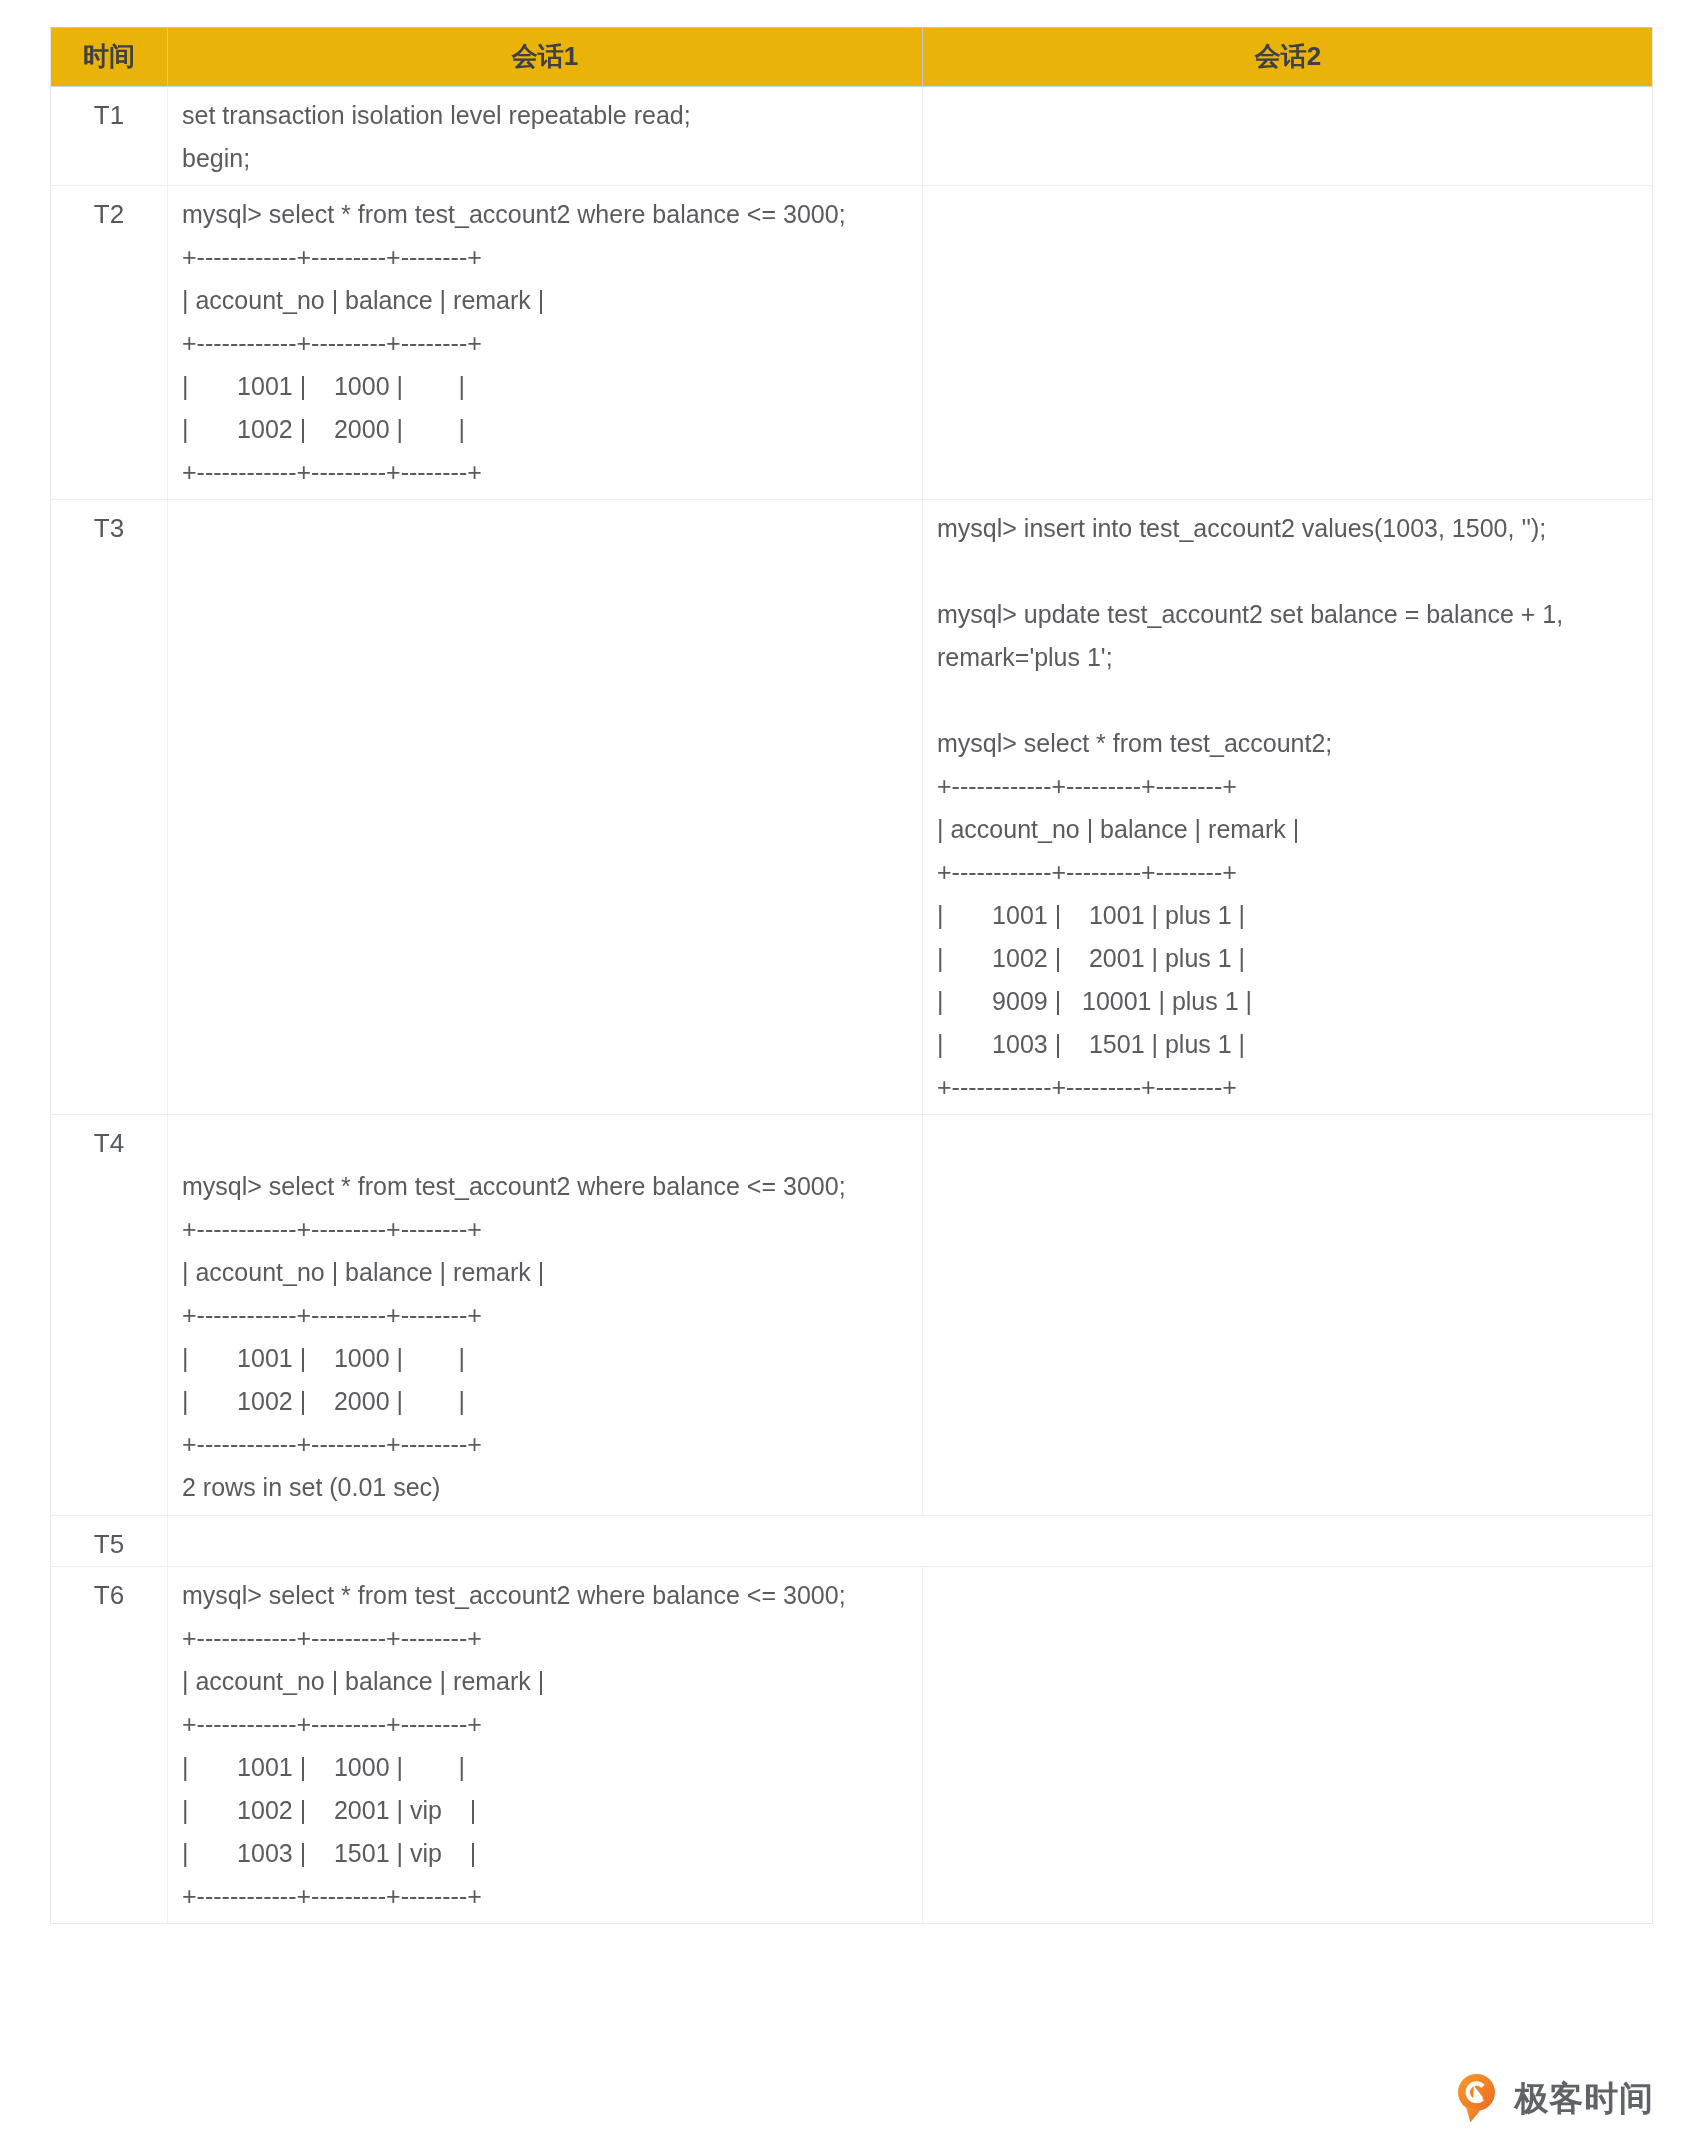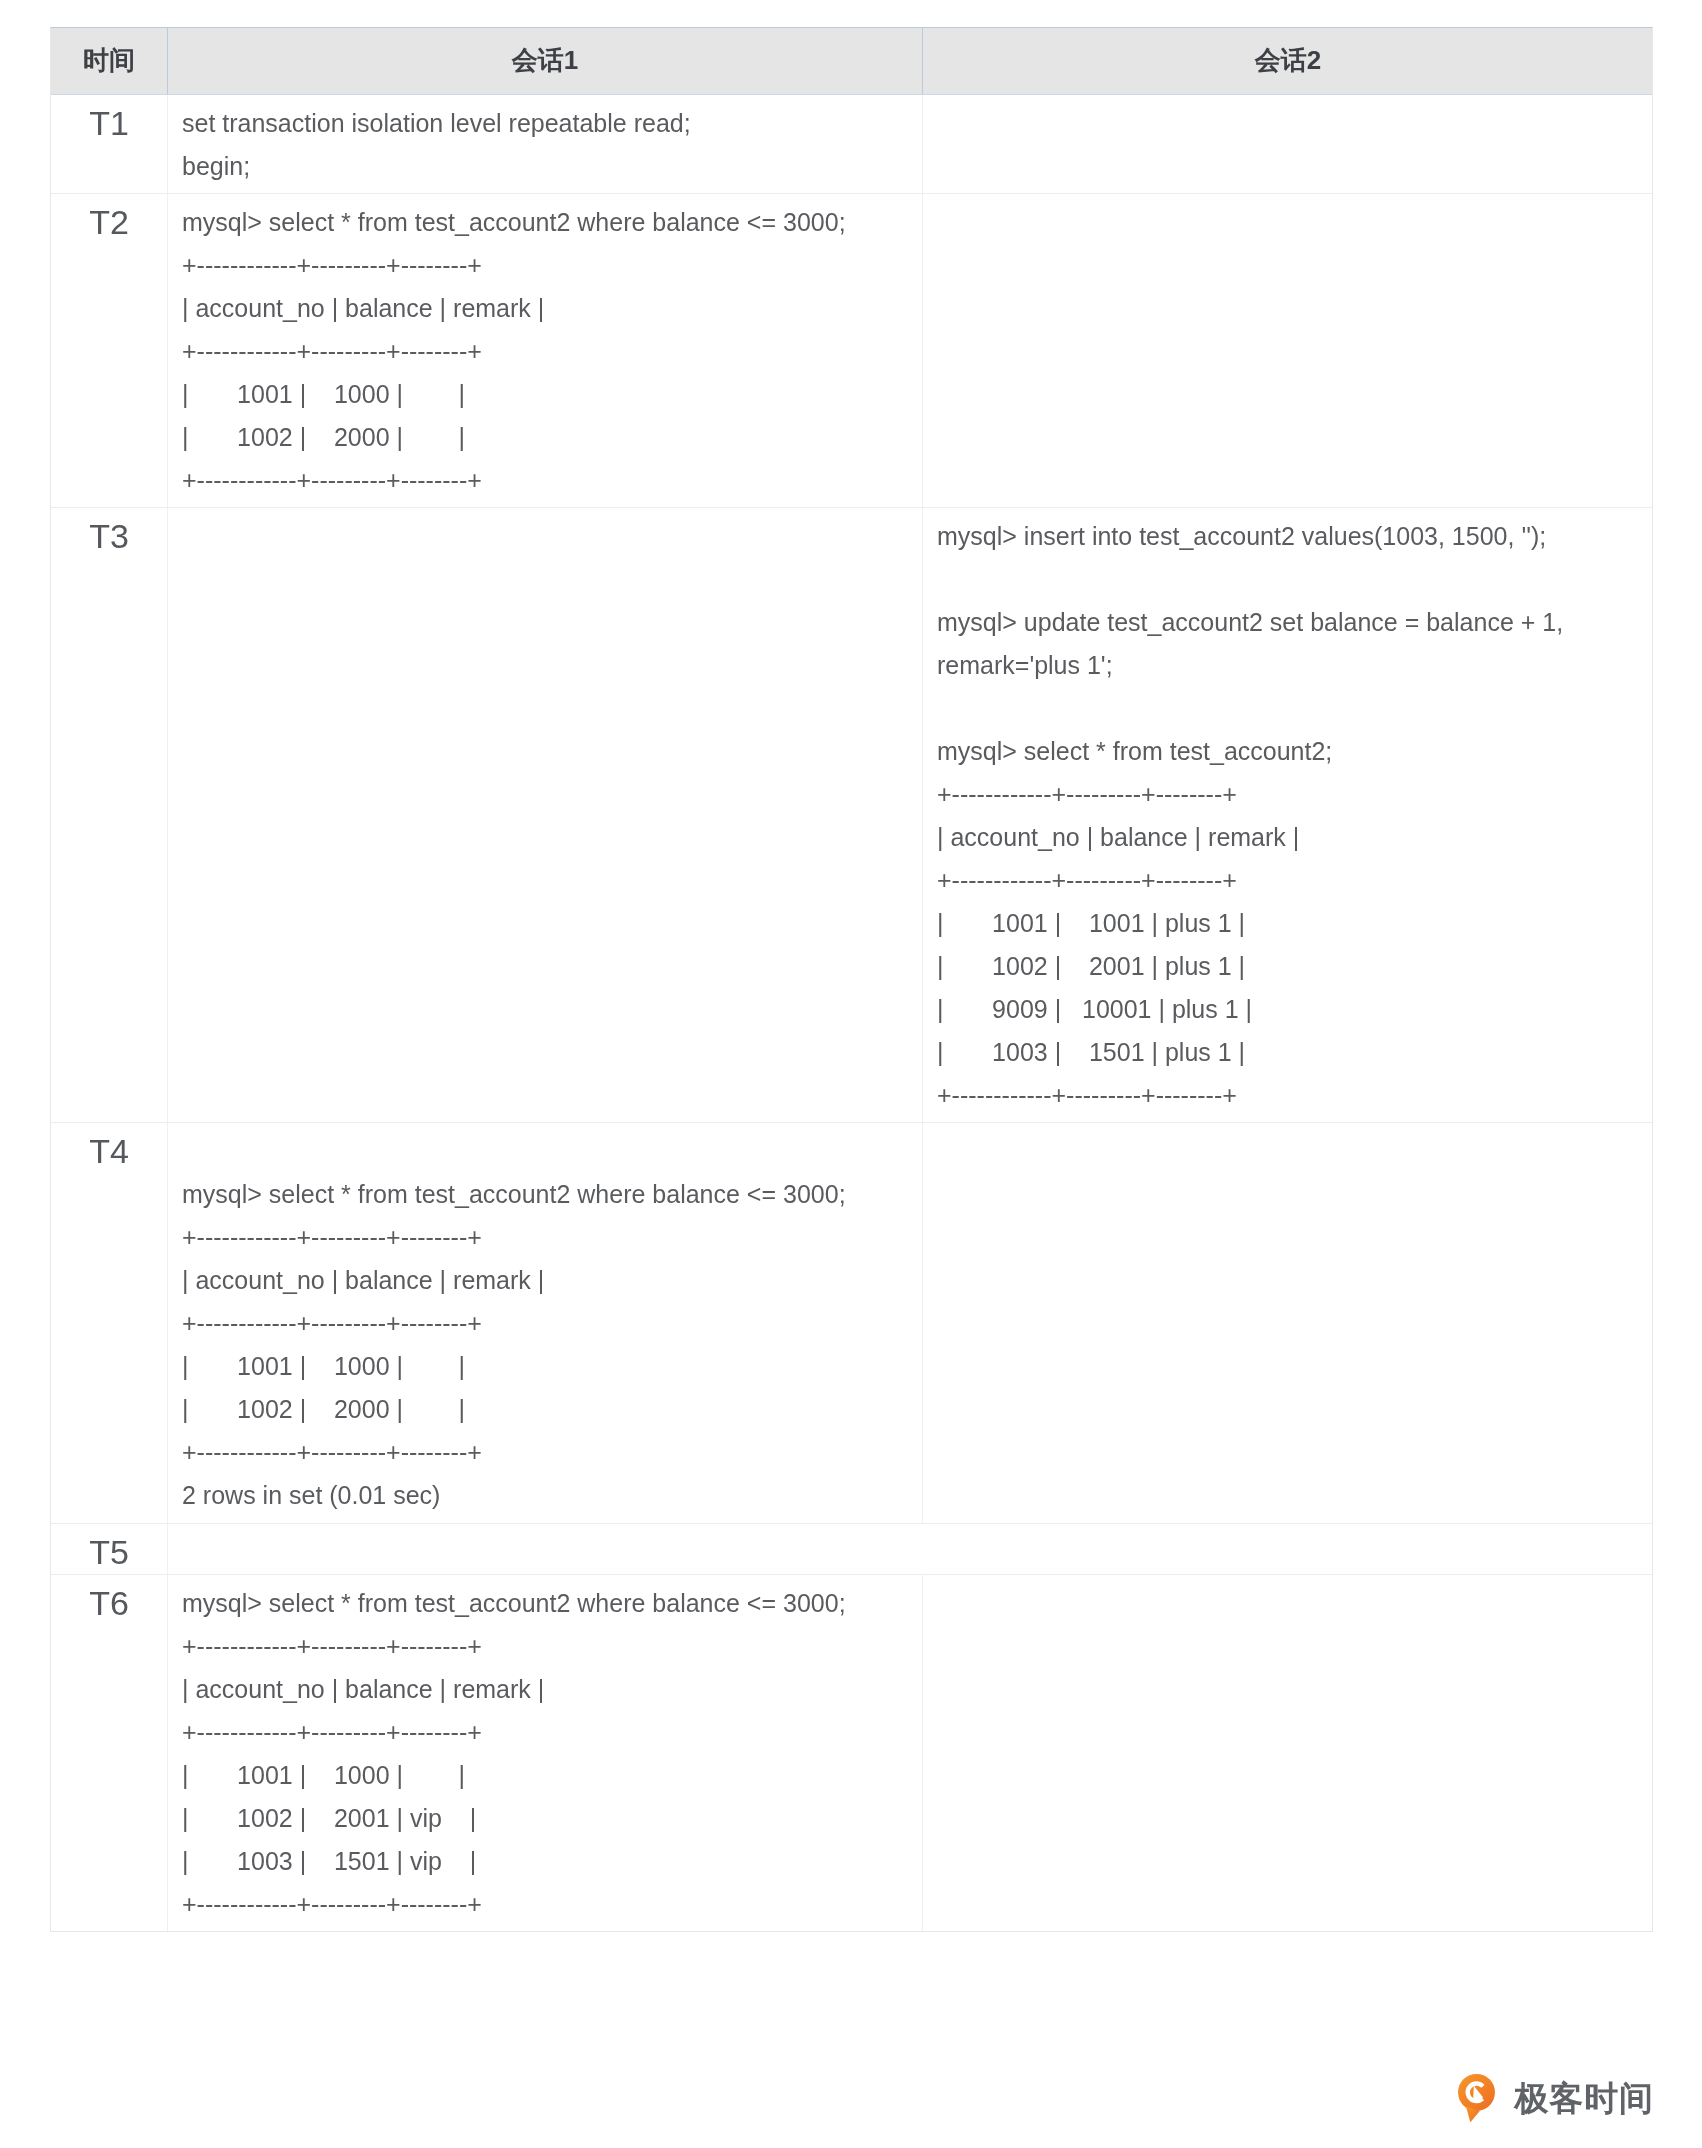--- a/index.html
+++ b/index.html
@@ -15,42 +15,42 @@
     position:absolute;
     left:50px; top:26.6px;
     width:1603px;
     border:1.8px solid #e7e7e7;
     border-top:1.8px solid #b9c9d9;
   }
 
   .thead {
     display:grid;
     grid-template-columns:116px 755px 731px;
-    height:67px;
-    background:#e5e5e5;
+    height:59px;
+    background:#eab308;
     align-items:center;
     text-align:center;
     font-size:26px;
     font-weight:600;
     color:#3d4045;
     border-bottom:1.8px solid #ccd8e4;
   }
   .thead .hcell { height:100%; display:flex; align-items:center; justify-content:center; }
   .thead .hcell + .hcell { border-left:1.8px solid #bccbdb;text-align:center; }
 
   .trow {
     display:grid;
     grid-template-columns:116px 755px 731px;
     border-bottom:1.8px solid #ececec;
   }
   .trow:last-child { border-bottom:none; }
 
   .label-cell {
     text-align:center;
-    font-size:34px;
+    font-size:26px;
     padding-top:7px;
     line-height:43px;
     color:#55585c;
   }
   .content-cell {
     padding:7px 14px 5.3px 14px;
     border-left:1.8px solid #f0f0f0;
     min-height:100%;
   }
   .line {

